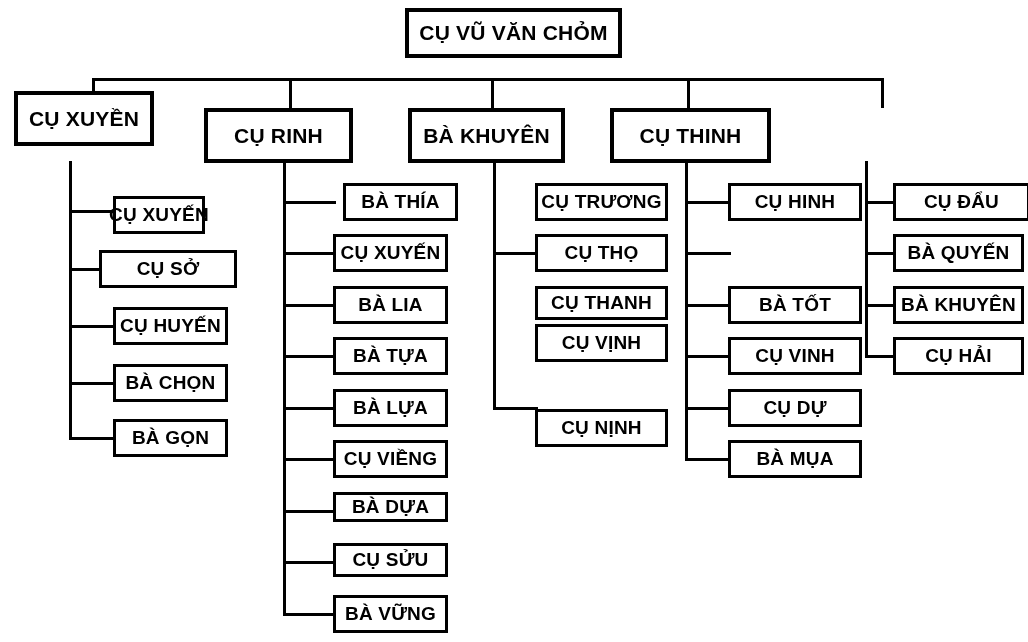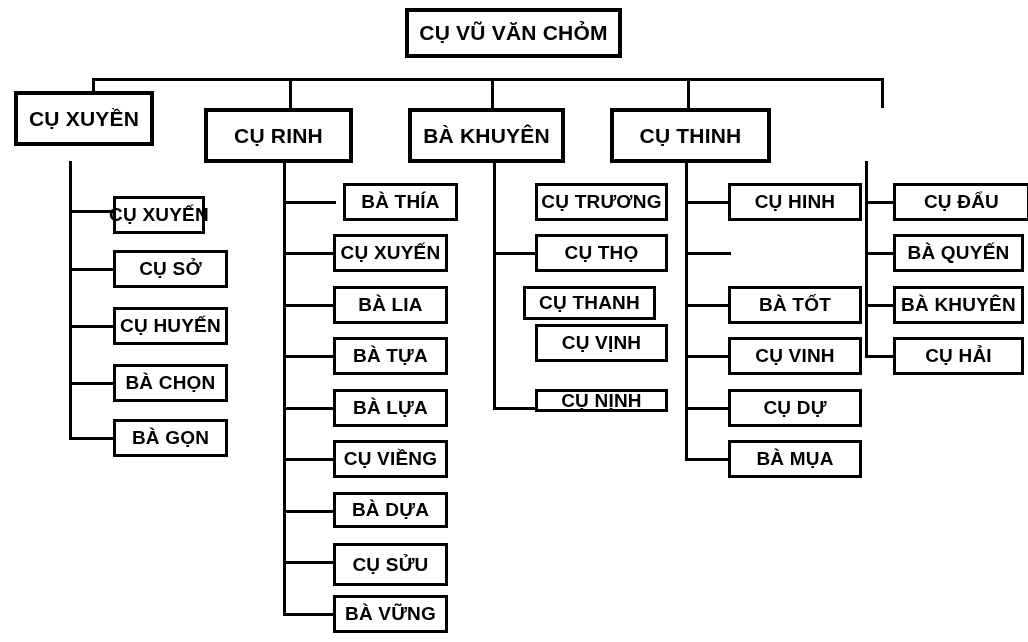--- a/index.html
+++ b/index.html
@@ -36,21 +36,21 @@
   <div class="node header" style="left:610px;top:108px;width:161px;height:55px">CỤ THINH</div>
 
   <div class="ln" style="left:69px;top:161px;width:3px;height:279px"></div>
   <div class="ln" style="left:69px;top:210px;width:47px;height:3px"></div>
   <div class="ln" style="left:69px;top:268px;width:47px;height:3px"></div>
   <div class="ln" style="left:69px;top:325px;width:47px;height:3px"></div>
   <div class="ln" style="left:69px;top:382px;width:47px;height:3px"></div>
   <div class="ln" style="left:69px;top:437px;width:47px;height:3px"></div>
 
   <div class="node child" style="left:113px;top:196px;width:92px;height:38px">CỤ XUYẾN</div>
-  <div class="node child" style="left:113px;top:250px;width:115px;height:38px">CỤ SỞ</div>
+  <div class="node child" style="left:99px;top:250px;width:138px;height:38px">CỤ SỞ</div>
   <div class="node child" style="left:113px;top:307px;width:115px;height:38px">CỤ HUYẾN</div>
   <div class="node child" style="left:113px;top:364px;width:115px;height:38px">BÀ CHỌN</div>
   <div class="node child" style="left:113px;top:419px;width:115px;height:38px">BÀ GỌN</div>
 
   <div class="ln" style="left:283px;top:161px;width:3px;height:455px"></div>
   <div class="ln" style="left:283px;top:201px;width:53px;height:3px"></div>
   <div class="ln" style="left:283px;top:252px;width:53px;height:3px"></div>
   <div class="ln" style="left:283px;top:304px;width:53px;height:3px"></div>
   <div class="ln" style="left:283px;top:355px;width:53px;height:3px"></div>
   <div class="ln" style="left:283px;top:407px;width:53px;height:3px"></div>
@@ -58,33 +58,33 @@
   <div class="ln" style="left:283px;top:510px;width:53px;height:3px"></div>
   <div class="ln" style="left:283px;top:561px;width:53px;height:3px"></div>
   <div class="ln" style="left:283px;top:613px;width:53px;height:3px"></div>
 
   <div class="node child" style="left:343px;top:183px;width:115px;height:38px">BÀ THÍA</div>
   <div class="node child" style="left:333px;top:234px;width:115px;height:38px">CỤ XUYẾN</div>
   <div class="node child" style="left:333px;top:286px;width:115px;height:38px">BÀ LIA</div>
   <div class="node child" style="left:333px;top:337px;width:115px;height:38px">BÀ TỰA</div>
   <div class="node child" style="left:333px;top:389px;width:115px;height:38px">BÀ LỰA</div>
   <div class="node child" style="left:333px;top:440px;width:115px;height:38px">CỤ VIỀNG</div>
-  <div class="node child" style="left:333px;top:492px;width:115px;height:36px">BÀ DỰA</div>
-  <div class="node child" style="left:333px;top:543px;width:115px;height:43px">CỤ SỬU</div>
+  <div class="node child" style="left:333px;top:492px;width:115px;height:30px">BÀ DỰA</div>
+  <div class="node child" style="left:333px;top:543px;width:115px;height:34px">CỤ SỬU</div>
   <div class="node child" style="left:333px;top:595px;width:115px;height:38px">BÀ VỮNG</div>
 
   <div class="ln" style="left:493px;top:161px;width:3px;height:249px"></div>
   <div class="ln" style="left:493px;top:252px;width:45px;height:3px"></div>
   <div class="ln" style="left:493px;top:407px;width:45px;height:3px"></div>
 
   <div class="node child" style="left:535px;top:183px;width:133px;height:38px">CỤ TRƯƠNG</div>
   <div class="node child" style="left:535px;top:234px;width:133px;height:38px">CỤ THỌ</div>
-  <div class="node child" style="left:523px;top:286px;width:133px;height:34px">CỤ THANH</div>
+  <div class="node child" style="left:535px;top:286px;width:133px;height:34px">CỤ THANH</div>
   <div class="node child" style="left:535px;top:324px;width:133px;height:38px">CỤ VỊNH</div>
-  <div class="node child" style="left:535px;top:389px;width:133px;height:23px">CỤ NỊNH</div>
+  <div class="node child" style="left:535px;top:409px;width:133px;height:38px">CỤ NỊNH</div>
 
   <div class="ln" style="left:685px;top:161px;width:3px;height:300px"></div>
   <div class="ln" style="left:685px;top:201px;width:46px;height:3px"></div>
   <div class="ln" style="left:685px;top:252px;width:46px;height:3px"></div>
   <div class="ln" style="left:685px;top:304px;width:46px;height:3px"></div>
   <div class="ln" style="left:685px;top:355px;width:46px;height:3px"></div>
   <div class="ln" style="left:685px;top:407px;width:46px;height:3px"></div>
   <div class="ln" style="left:685px;top:458px;width:46px;height:3px"></div>
 
   <div class="node child" style="left:728px;top:183px;width:134px;height:38px">CỤ HINH</div>

